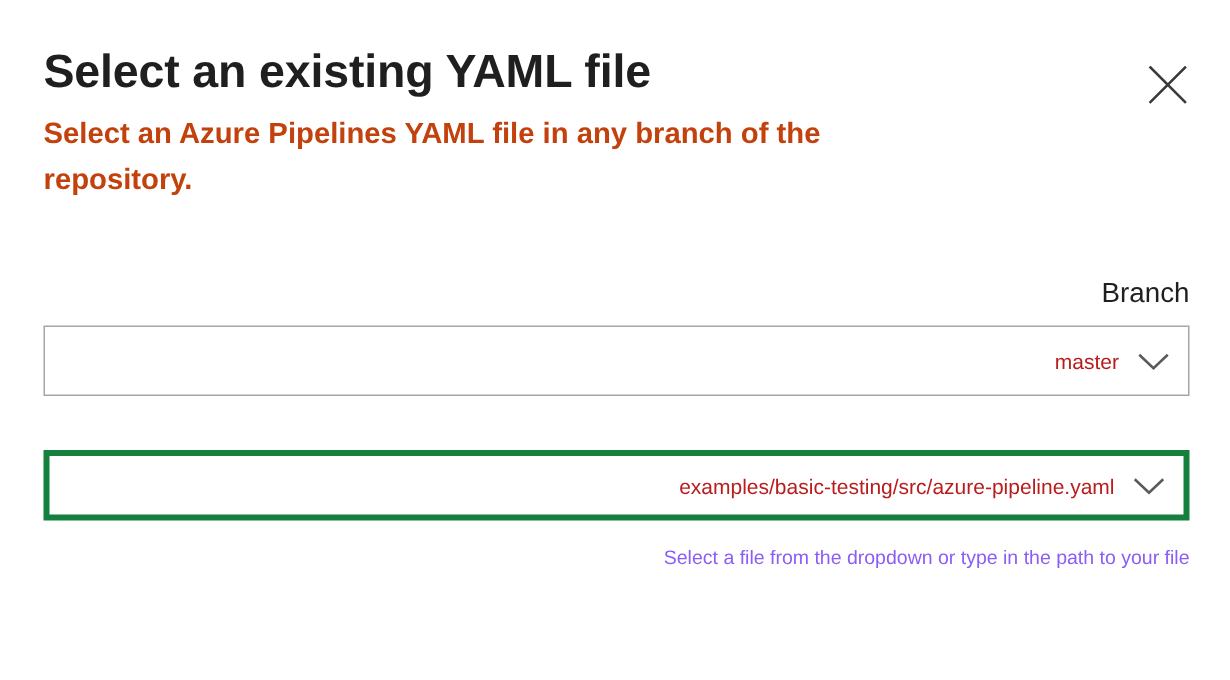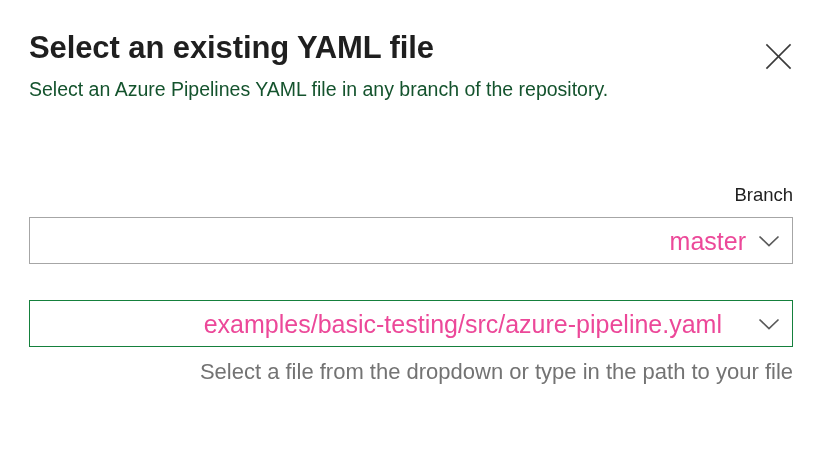--- a/index.html
+++ b/index.html
@@ -38,22 +38,22 @@
     color: #1f1f1f;
     letter-spacing: -0.1px;
     margin: 0;
     white-space: nowrap;
   }
 
   .panel-subtitle {
     margin: 6px 0 0 0;
     font-size: 19.5px;
     line-height: 31px;
-    font-weight: 400;
-    color: #14532d;
+    font-weight: 700;
+    color: #c2410c;
     max-width: 600px;
   }
 
   .close-button {
     position: absolute;
     right: 20px;
     top: 34px;
     width: 44px;
     height: 44px;
     display: flex;
@@ -93,28 +93,27 @@
     display: flex;
     align-items: center;
     cursor: pointer;
   }
 
   .combo.normal {
     border: 1px solid #a6a6a6;
   }
 
   .combo.focused {
-    border: 1px solid #15803d;
-    gap: 24px;
+    border: 4px solid #15803d;
   }
 
   .combo-value {
-    font-size: 25px;
+    font-size: 14px;
     line-height: 28px;
-    color: #ec4899;
+    color: #b91c1c;
     font-weight: 400;
     padding-left: 17px;
     white-space: nowrap;
     overflow: hidden;
     text-overflow: ellipsis;
     flex: 1 1 auto;
   }
 
   .combo-chevron {
     flex: 0 0 auto;
@@ -125,23 +124,23 @@
     color: #5a5a5a;
   }
   .combo-chevron svg { display: block; }
 
   .field-group { margin-bottom: 0; }
 
   .field-group.path { margin-top: 36px; }
 
   .helper-text {
     margin: 14px 0 0 0;
-    font-size: 22px;
+    font-size: 13px;
     line-height: 22px;
-    color: #737373;
+    color: #8b5cf6;
     font-weight: 400;
   }
 </style>
 </head>
 <body>
 
 <div class="panel">
 
   <div class="header">
     <h1 class="panel-title">Select an existing YAML file</h1>

